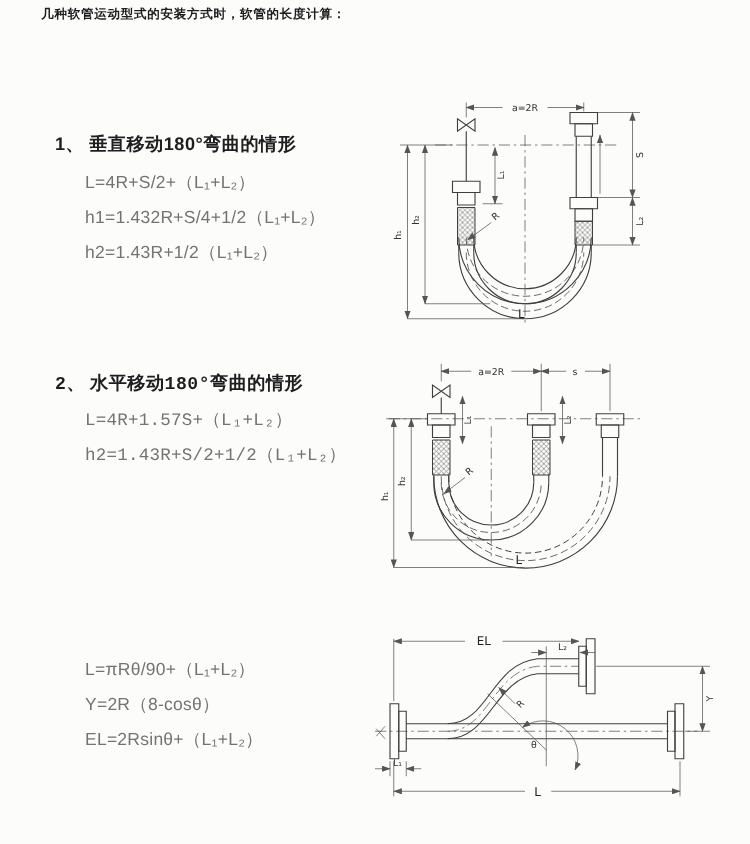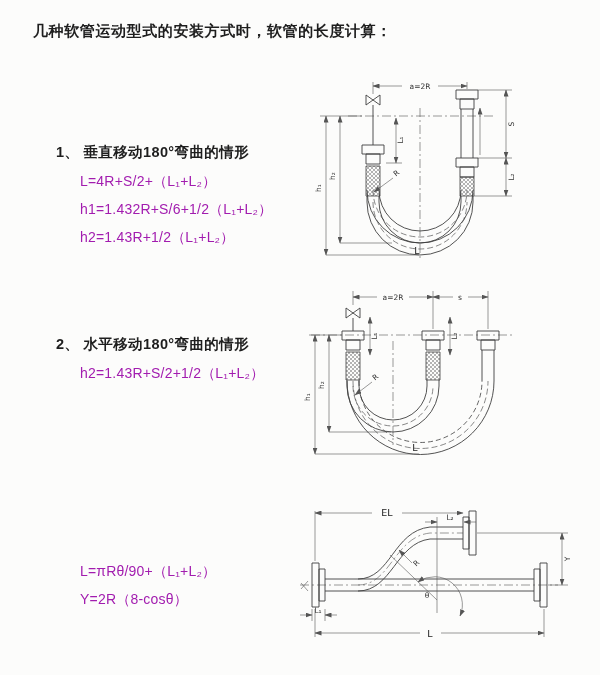--- a/index.html
+++ b/index.html
@@ -3,31 +3,31 @@
 <meta charset="utf-8">
 <style>
   html,body{margin:0;padding:0;}
   body{
     width:600px;height:675px;position:relative;overflow:hidden;
     background:#fcfcfb;
     font-family:"Liberation Sans","DejaVu Sans",sans-serif;
     color:#1e1e1e;
   }
   .page-title{
-    position:absolute;left:33px;top:22px;
-    font-size:15px;font-weight:600;letter-spacing:.6px;
+    position:absolute;left:33px;top:4px;
+    font-size:10px;font-weight:600;letter-spacing:.6px;
   }
-  .sec{position:absolute;left:56px;margin-top:36px;}
-  .s1{top:106px;} .s2{top:298px;} .s3{top:516px;}
+  .sec{position:absolute;left:44px;}
+  .s1{top:106px;} .s2{top:298px;font-family:Liberation Mono, monospace;} .s3{top:516px;}
   .heading{font-size:14.5px;font-weight:600;letter-spacing:.4px;line-height:20px;white-space:nowrap;}
   .heading .num{margin-right:4px;}
   .formulas{margin-top:5px;}
   .formula{
     font-size:14px;line-height:28px;padding-left:24px;white-space:nowrap;
-    font-weight:500;color:#a21caf;letter-spacing:.2px;
+    font-weight:500;color:#737373;letter-spacing:.2px;
   }
   .diag{position:absolute;}
   .d1{left:310px;top:70px;} .d2{left:303px;top:283px;} .d3{left:296px;top:503px;}
   svg{display:block;}
   svg line, svg path, svg rect, svg circle{vector-effect:non-scaling-stroke;}
   .dr{stroke:#3f3f3f;stroke-width:.9;fill:none;}          
   .dm{stroke:#555;stroke-width:.6;fill:none;}              
   .cl{stroke:#555;stroke-width:.6;fill:none;stroke-dasharray:9 3 2 3;} 
   .hl{stroke:#555;stroke-width:.7;fill:none;stroke-dasharray:6 3;}     
   .ds{stroke:#3f3f3f;stroke-width:.8;fill:none;stroke-dasharray:5 3;}  
@@ -37,36 +37,38 @@
 </style>
 </head>
 <body>
 
 <div class="page-title">几种软管运动型式的安装方式时，软管的长度计算：</div>
 
 <div class="sec s1">
   <div class="heading"><span class="num">1、</span><span>垂直移动180°弯曲的情形</span></div>
   <div class="formulas">
     <div class="formula">L=4R+S/2+（L₁+L₂）</div>
-    <div class="formula">h1=1.432R+S/6+1/2（L₁+L₂）</div>
+    <div class="formula">h1=1.432R+S/4+1/2（L₁+L₂）</div>
     <div class="formula">h2=1.43R+1/2（L₁+L₂）</div>
   </div>
 </div>
 
 <div class="sec s2">
   <div class="heading"><span class="num">2、</span><span>水平移动180°弯曲的情形</span></div>
   <div class="formulas">
+    <div class="formula">L=4R+1.57S+（L₁+L₂）</div>
     <div class="formula">h2=1.43R+S/2+1/2（L₁+L₂）</div>
   </div>
 </div>
 
 <div class="sec s3">
   <div class="formulas">
     <div class="formula">L=πRθ/90+（L₁+L₂）</div>
     <div class="formula">Y=2R（8-cosθ）</div>
+    <div class="formula">EL=2Rsinθ+（L₁+L₂）</div>
   </div>
 </div>
 
 <div class="diag d1">
 <svg width="275" height="198" viewBox="0 0 275 198">
   <defs>
     <marker id="ae1" markerWidth="7" markerHeight="5" refX="6.5" refY="2.5" orient="auto" markerUnits="userSpaceOnUse">
           <path d="M0,0 L7,2.5 L0,5 Z" fill="#555"></path>
         </marker>
     <marker id="as1" markerWidth="7" markerHeight="5" refX="0.5" refY="2.5" orient="auto" markerUnits="userSpaceOnUse">

